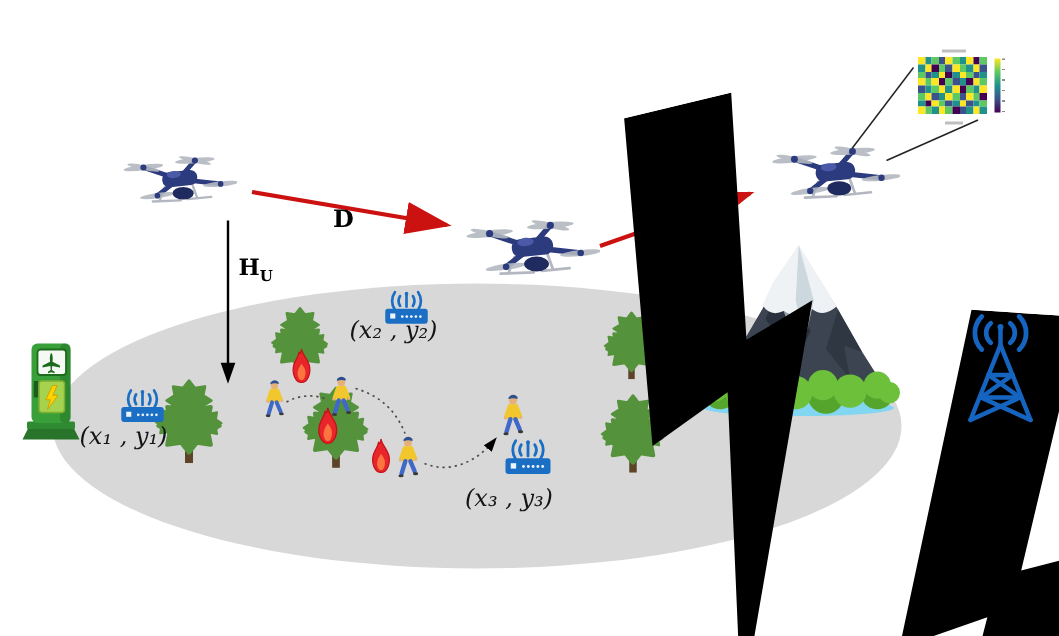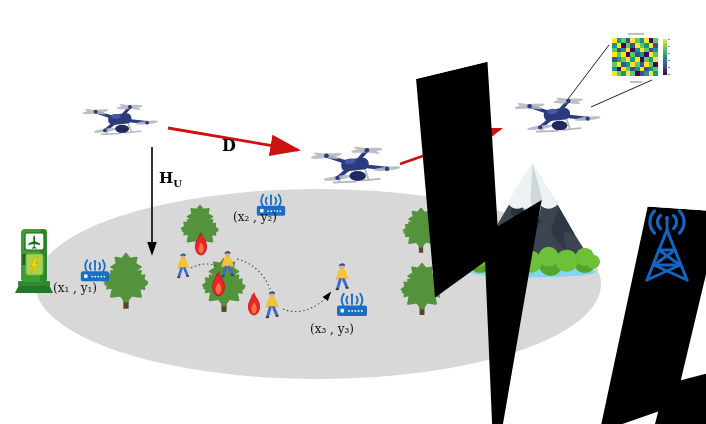--- a/index.html
+++ b/index.html
@@ -1,19 +1,19 @@
 <!DOCTYPE html>
 <html style="--region: #d8d8d8; --tree: #55923c; --trunk: #5d4427; --drone-body: #2c3a7e; --drone-dark: #1f2b5e; --drone-blade: #b3b8c0; --arrow-red: #cc1111; --ink: #000000; --router-blue: #1a6fc4; --tower-blue: #1565c0; --fire-red: #e8252b; --fire-inner: #ff8243; --shirt: #f2c72e; --pants: #3f68c9; --skin: #e5b07a; --cap: #2d4f8f; --station: #39a039; --station-dark: #27742a; --station-panel: #a6d34f; --bolt-yellow: #ffd200; --rock: #3b4450; --rock-dark: #262e39; --snow: #eef2f5; --snow-shade: #ccd7de; --hill-green: #6cc03a; --hill-green-dark: #55a52c; --water: #82d6f2; --label: #141414;"><head>
 <meta charset="utf-8">
 <style>
   html,body{margin:0;padding:0;background:#fff;}
   .stage{position:relative;width:706px;height:424px;background:#fff;overflow:hidden;
          font-family:"DejaVu Serif","Liberation Serif",serif;}
   svg.icon{position:absolute;overflow:visible;}
-  .lbl{position:absolute;color:var(--label);font-size:12px;white-space:nowrap;}
+  .lbl{position:absolute;color:var(--label);font-size:16px;white-space:nowrap;font-style:italic;}
   .lbl-big{position:absolute;color:#000;font-weight:bold;font-size:16px;white-space:nowrap;}
   .lbl-big sub{font-size:10px;}
   
   .hm{position:absolute;left:608px;top:31px;width:62px;height:54px;}
   .hm-title{position:absolute;left:20px;top:2px;width:16px;height:2px;background:#bfbfbf;}
   .hm-xlab{position:absolute;left:22px;top:50px;width:12px;height:2px;background:#bfbfbf;}
   .hm-grid{position:absolute;left:4px;top:7px;width:46px;height:38px;display:grid;}
   .hm-grid div{width:100%;height:100%;}
   .hm-bar{position:absolute;left:55px;top:8px;width:4px;height:36px;}
   .hm-ticks{position:absolute;left:60px;top:8px;width:2px;height:36px;

